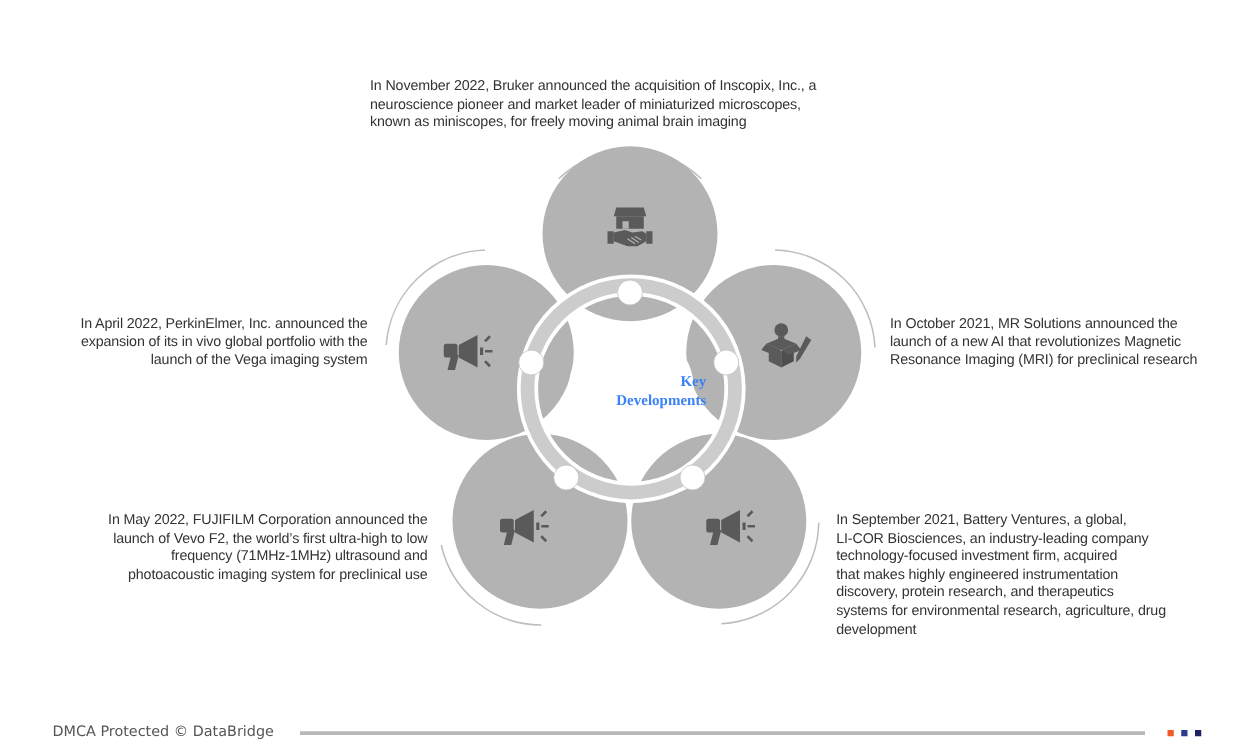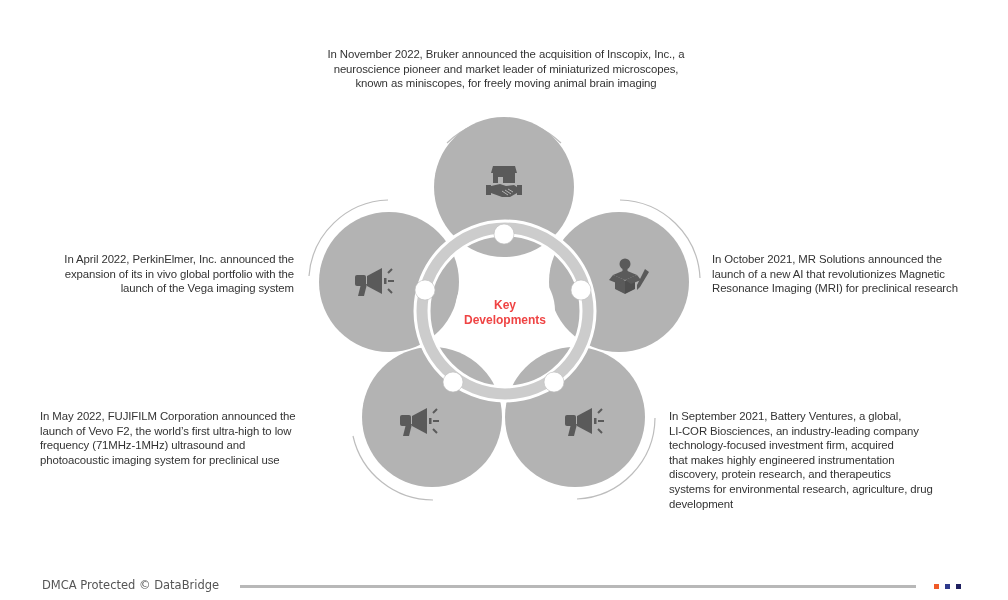--- a/index.html
+++ b/index.html
@@ -17,41 +17,40 @@
     }
     .caption {
       position: absolute;
       font-size: 11.4px;
       line-height: 14.6px;
       color: #333333;
       letter-spacing: -0.1px;
     }
     .cap-top {
       left: 296px;
-      top: 47px;
+      top: 62px;
       width: 420px;
-      text-align: center;
     }
     .cap-left1 {
       left: 20px;
       top: 252px;
       width: 274px;
       text-align: right;
     }
     .cap-right1 {
       left: 712px;
       top: 252px;
       width: 290px;
       text-align: left;
     }
     .cap-left2 {
       left: 40px;
       top: 409px;
       width: 302px;
-      text-align: left;
+      text-align: right;
     }
     .cap-right2 {
       left: 669px;
       top: 409px;
       width: 300px;
       text-align: left;
     }
     .cap-line { display: block; white-space: nowrap; }
 
     svg.diagram {
@@ -59,26 +58,26 @@
       left: 0;
       top: 0;
       width: 1008px;
       height: 600px;
     }
     .center-label {
       position: absolute;
       left: 445px;
       top: 298px;
       width: 120px;
-      text-align: center;
-      font-family: Liberation Sans, sans-serif;
+      text-align: right;
+      font-family: Liberation Serif, serif;
       font-weight: bold;
       font-size: 12px;
       line-height: 15px;
-      color: #ef4444;
+      color: #3b82f6;
     }
     .footer-text {
       position: absolute;
       left: 42px;
       top: 578px;
       font-family: "DejaVu Sans", sans-serif;
       font-size: 11.5px;
       color: #555555;
       white-space: nowrap;
     }

